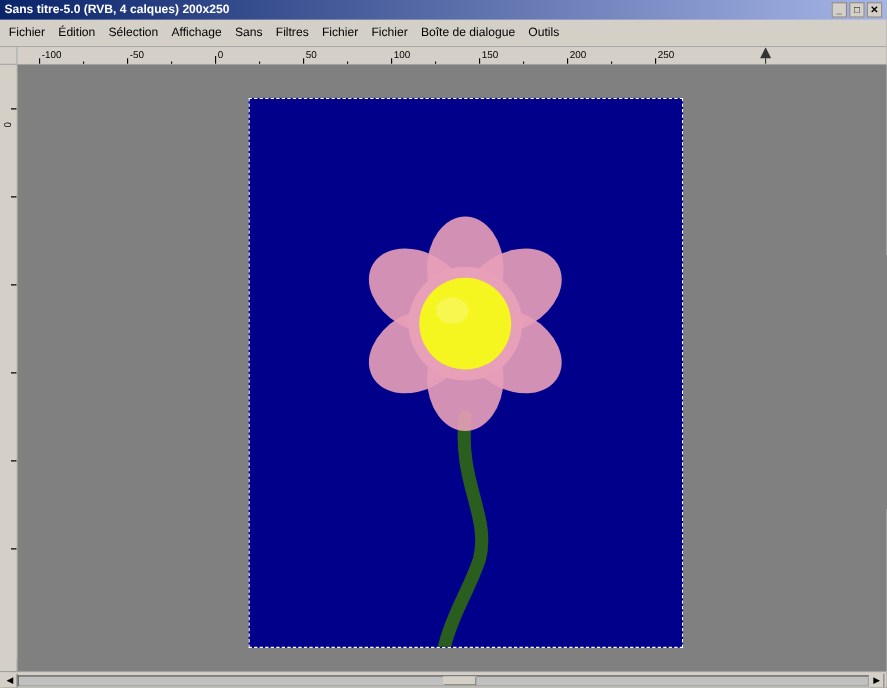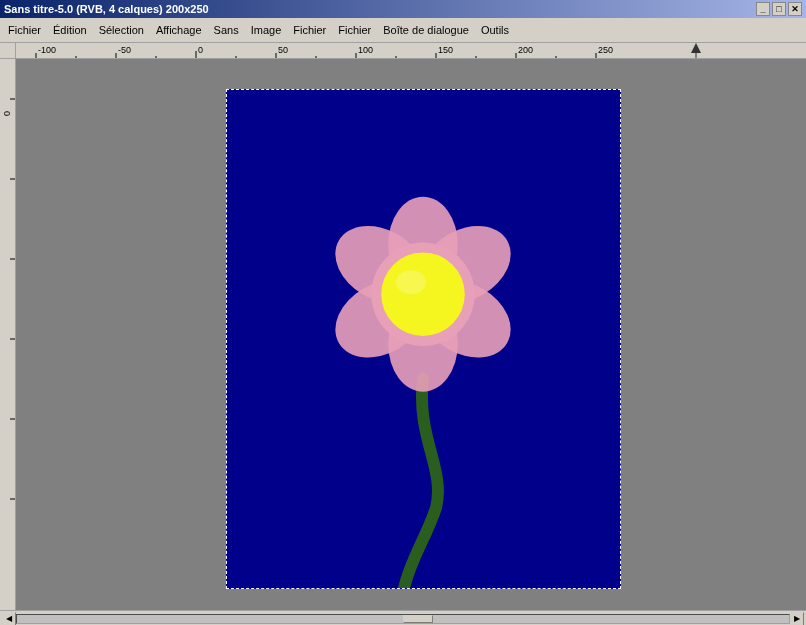--- a/index.html
+++ b/index.html
@@ -195,21 +195,21 @@
     <div class="title-btn">✕</div>
   </div>
 </div>
 
 <div class="menu-bar">
   <span class="menu-item">Fichier</span>
   <span class="menu-item">Édition</span>
   <span class="menu-item">Sélection</span>
   <span class="menu-item">Affichage</span>
   <span class="menu-item">Sans</span>
-  <span class="menu-item">Image</span>
+  <span class="menu-item">Filtres</span>
   <span class="menu-item">Fichier</span>
   <span class="menu-item">Fichier</span>
   <span class="menu-item">Boîte de dialogue</span>
   <span class="menu-item">Outils</span>
 </div>
 
 <div class="ruler-container">
   <div class="corner-box"></div>
   <div class="ruler-h">
     <svg width="790" height="16" class="ruler-h-svg">

